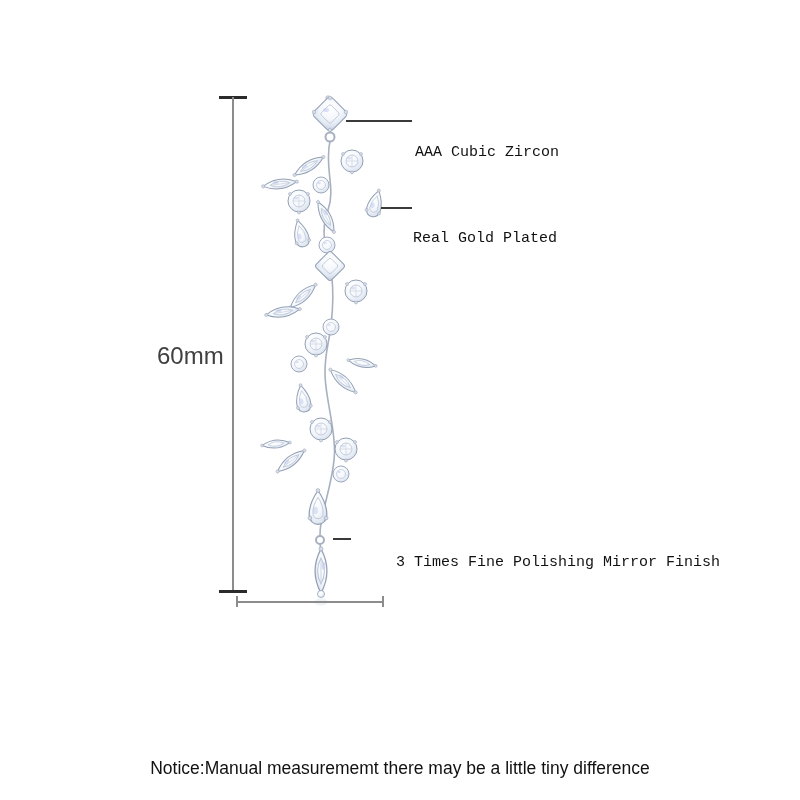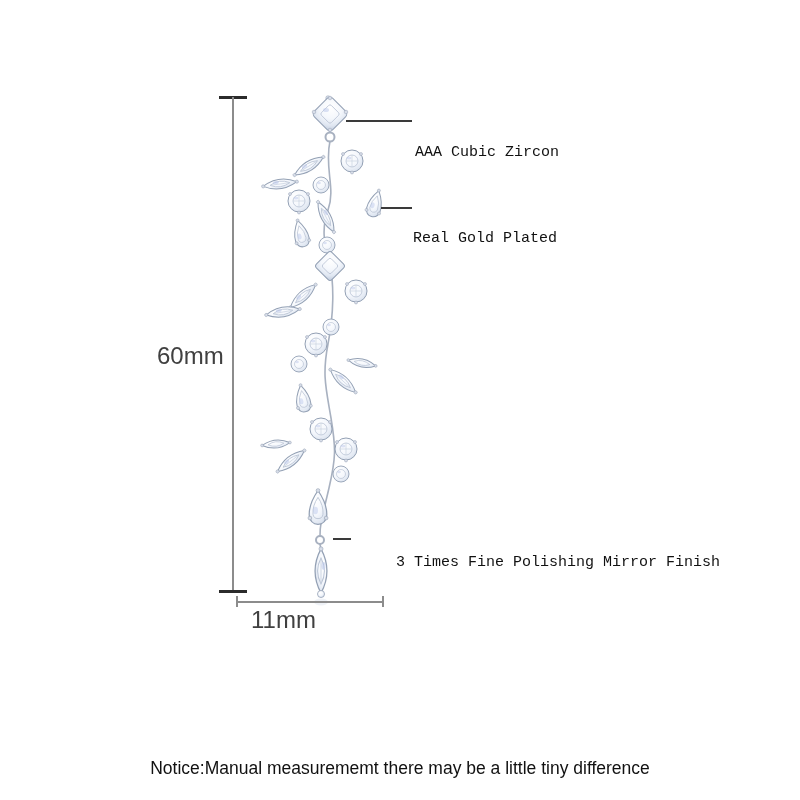--- a/index.html
+++ b/index.html
@@ -164,21 +164,20 @@
   </svg>
 
   <div class="tick" style="left:219px;top:96px;width:28px;height:3px;"></div>
   <div class="vline" style="left:232px;top:97px;width:1.5px;height:494px;"></div>
   <div class="tick" style="left:219px;top:590px;width:28px;height:3px;"></div>
   <div class="dim-label" style="left:157px;top:342px;">60mm</div>
 
   <div class="endtick" style="left:236px;top:596px;width:1.5px;height:11px;"></div>
   <div class="hline" style="left:237px;top:601px;width:146px;height:1.5px;"></div>
   <div class="endtick" style="left:382px;top:596px;width:1.5px;height:11px;"></div>
-  <div class="dim-label" style="left:251px;top:606px;">11mm</div>
 
   <div class="leader" style="left:346px;top:120px;width:66px;"></div>
   <div class="callout" style="left:415px;top:103px;">
     <div class="en">AAA Cubic Zircon</div>
   </div>
 
   <div class="leader" style="left:381px;top:207px;width:31px;"></div>
   <div class="callout" style="left:413px;top:189px;">
     <div class="en">Real Gold Plated</div>
   </div>

